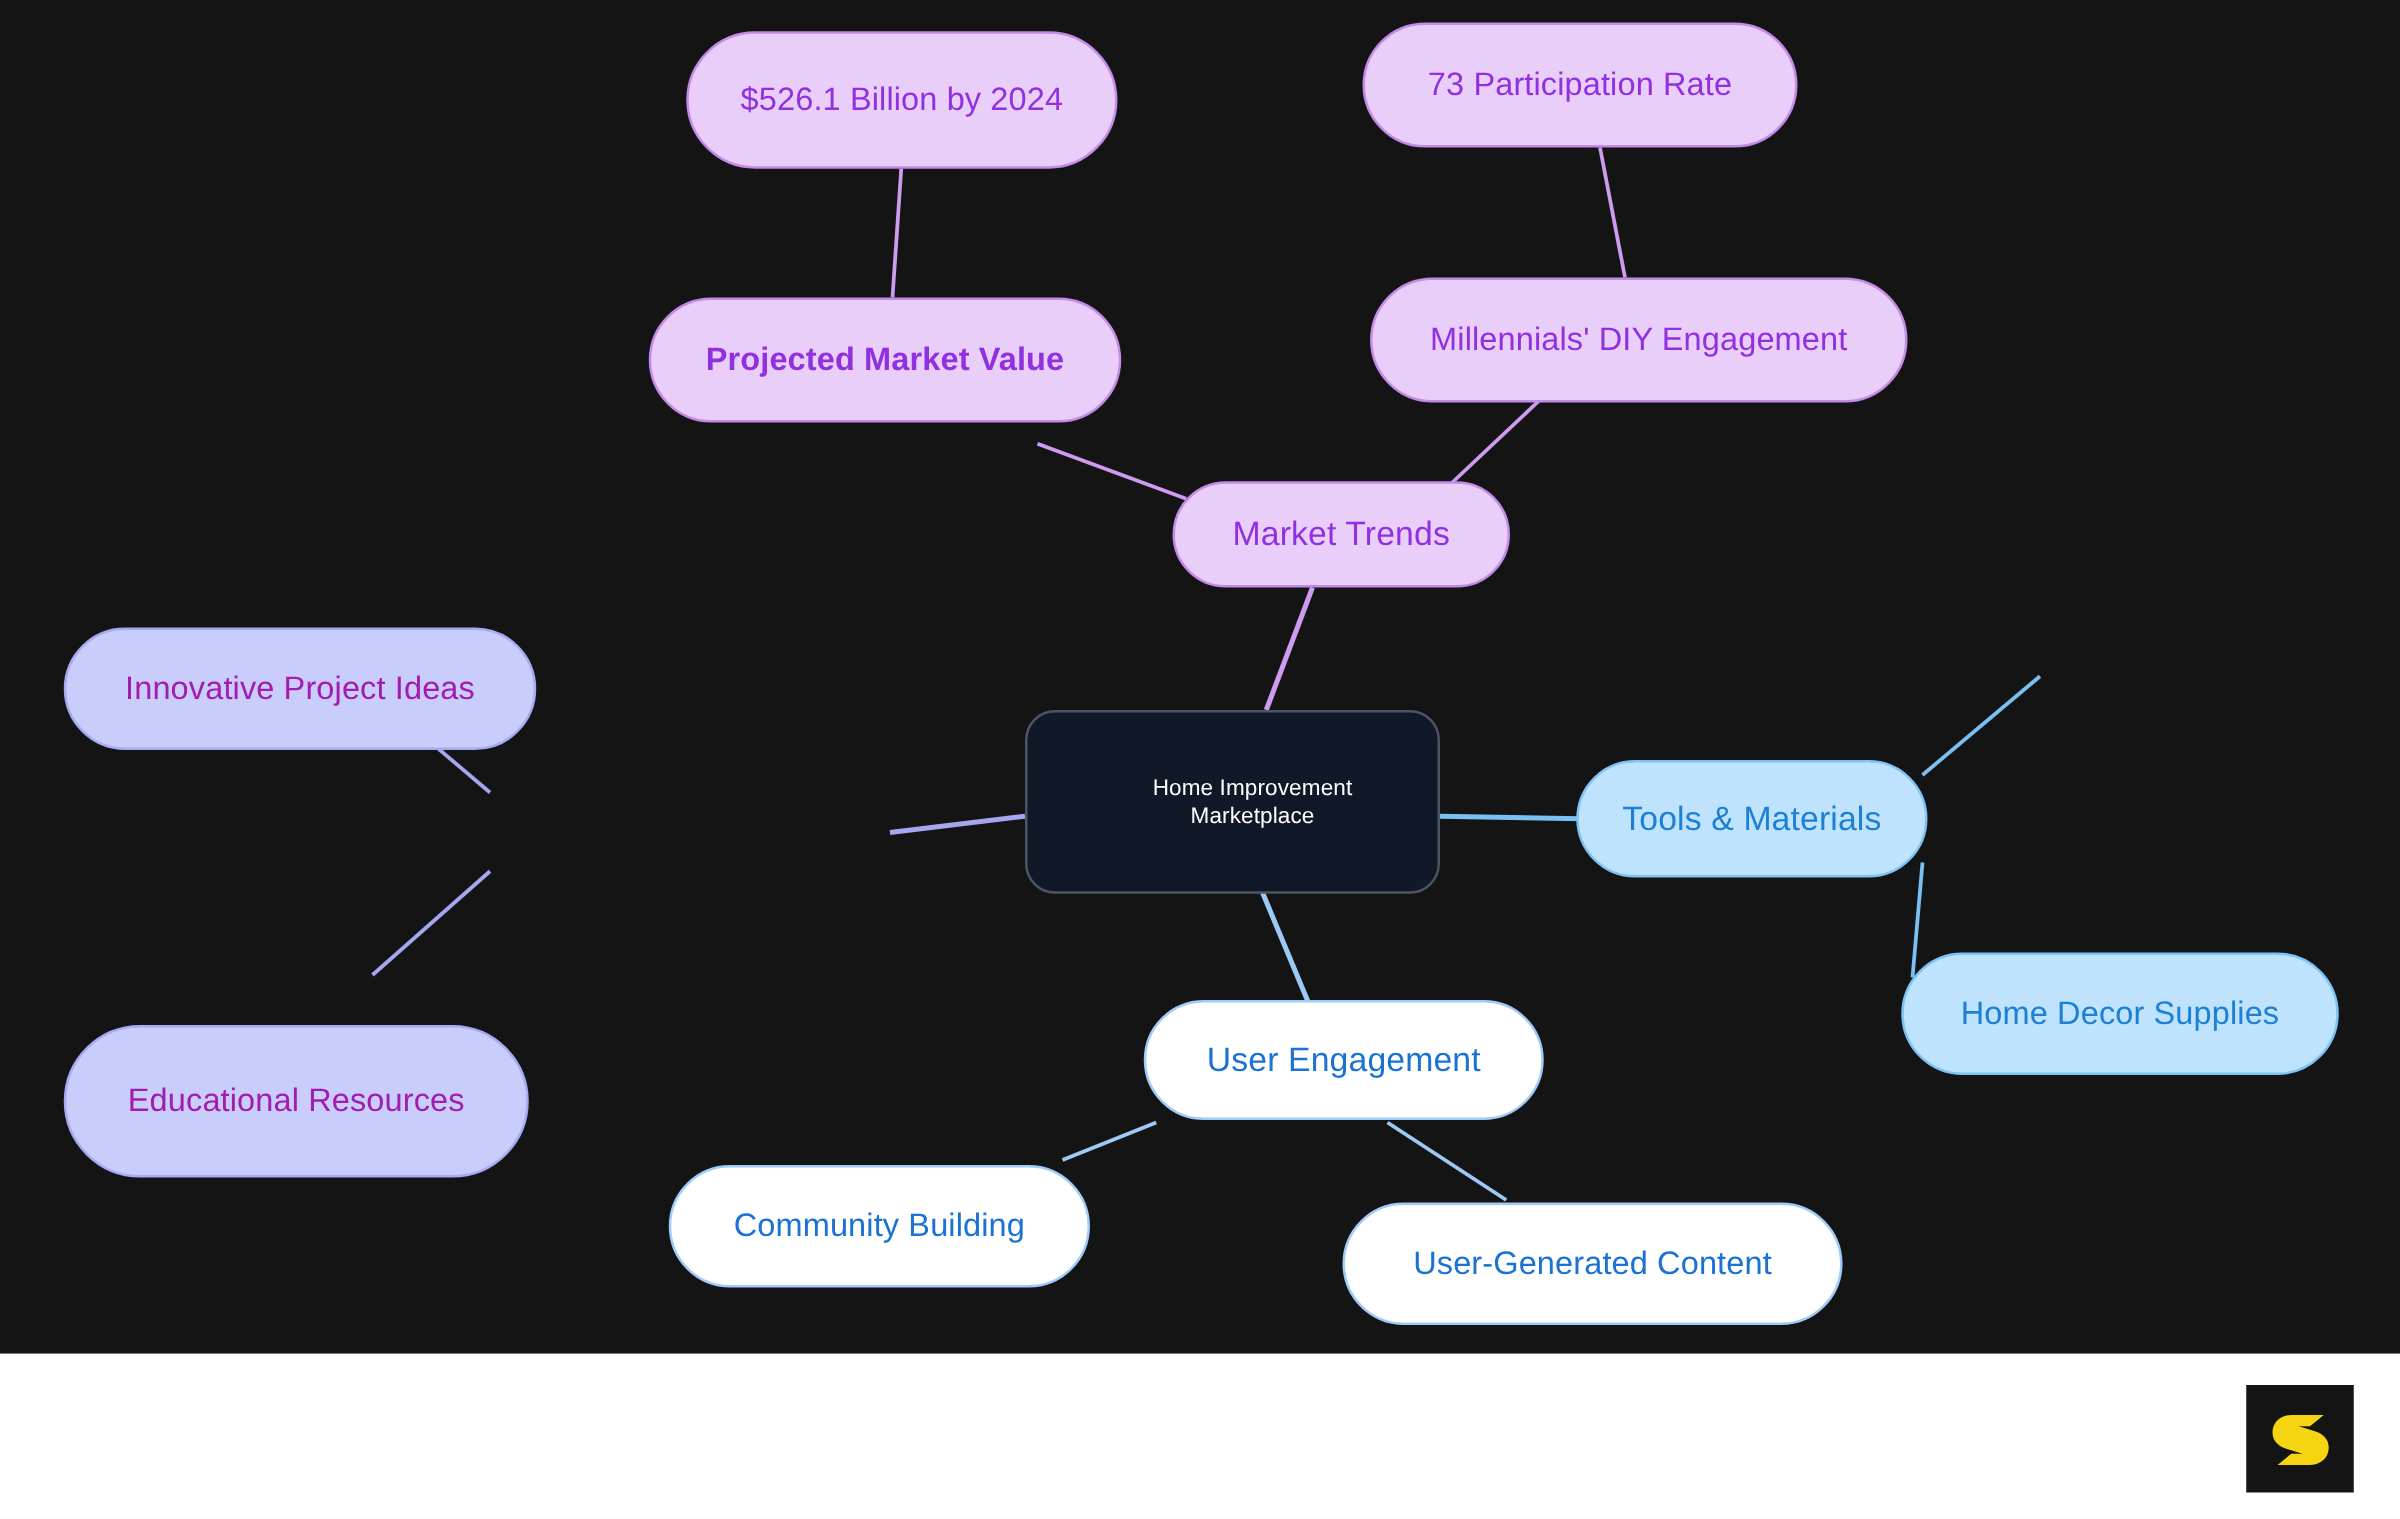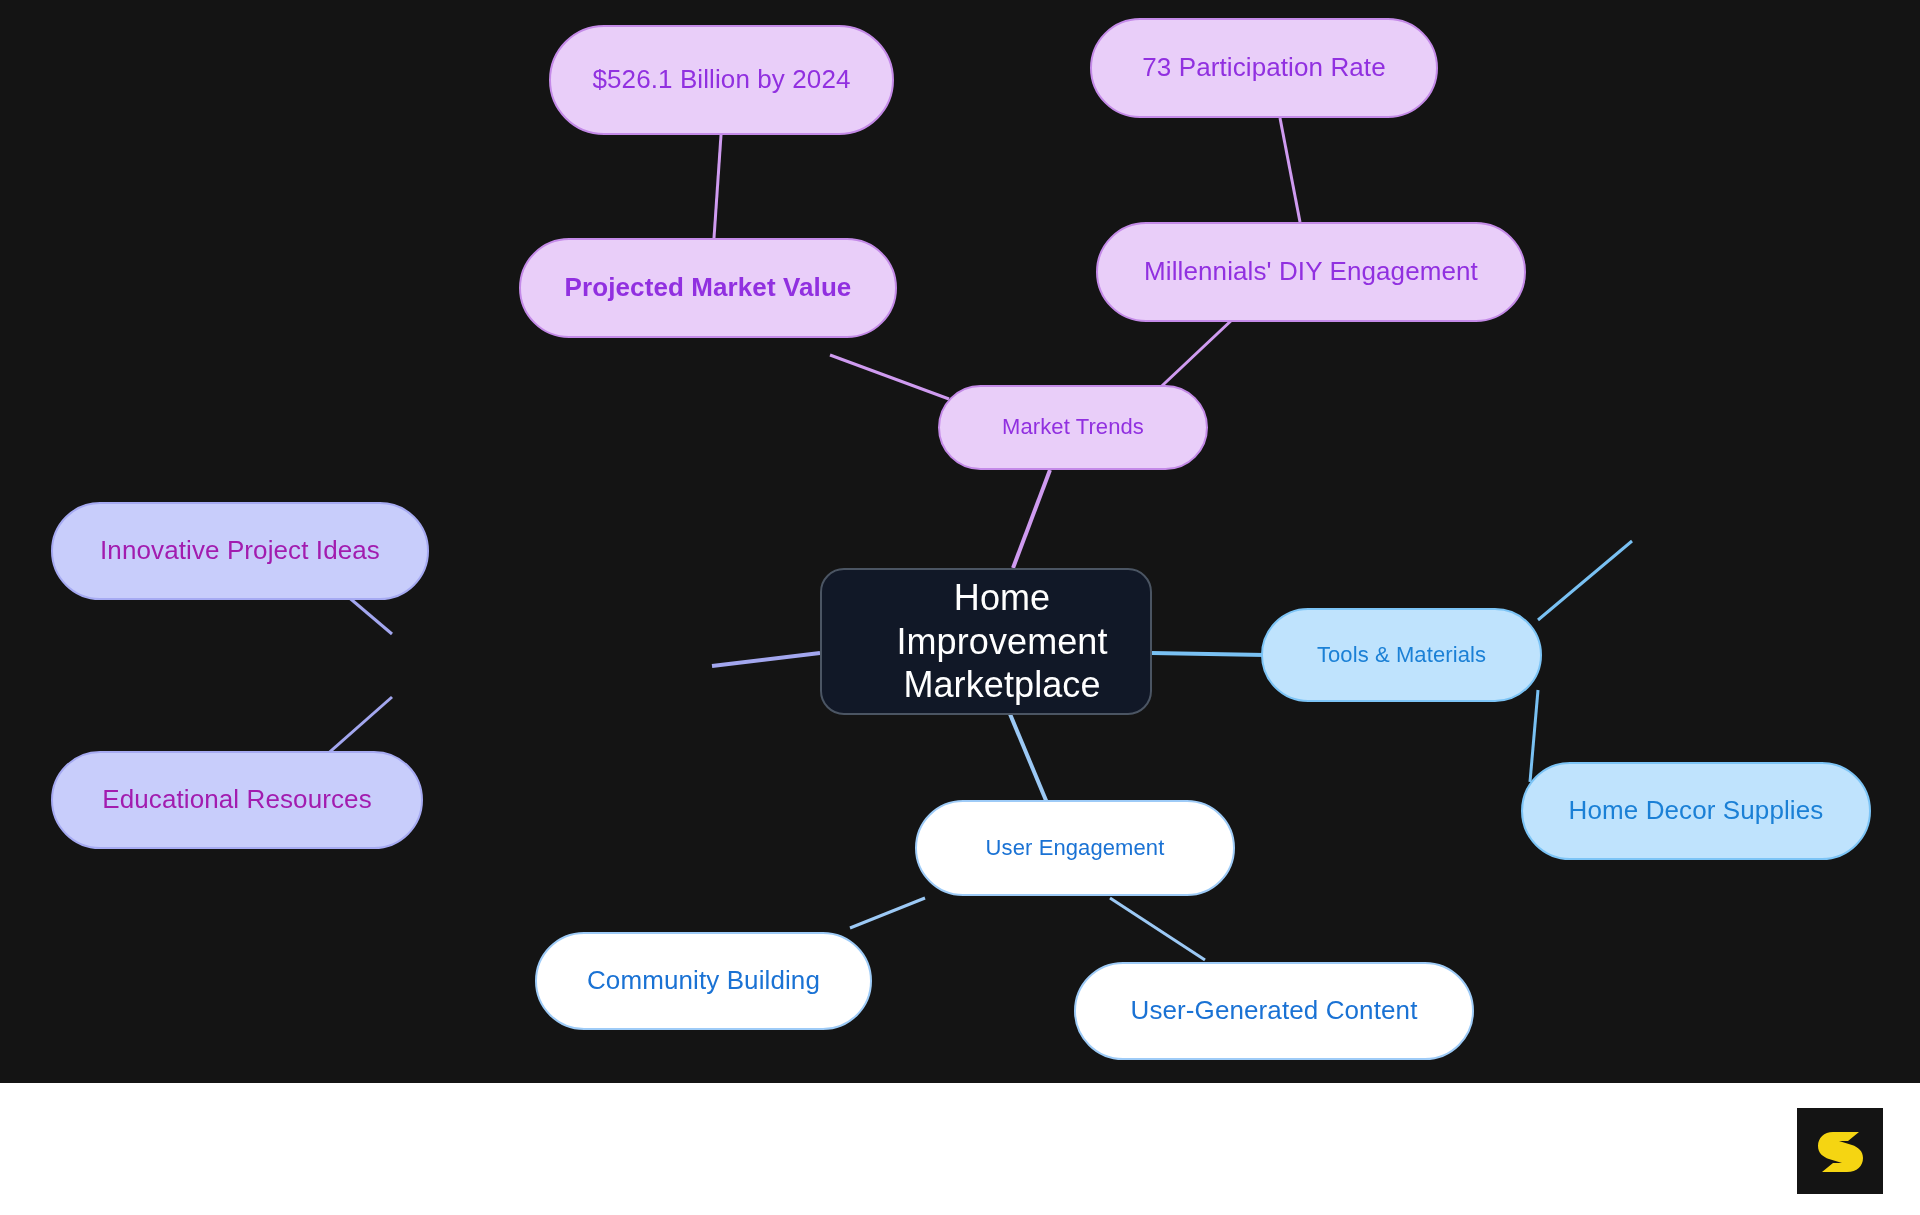--- a/index.html
+++ b/index.html
@@ -41,24 +41,24 @@
     border-width: 2px;
     line-height: 1.22;
     white-space: pre-line;
     letter-spacing: 0.1px;
   }
   .node.root {
     border-radius: 24px;
     background: #111827;
     border-color: #4b5563;
     color: #ffffff;
-    font-size: 36px;
+    font-size: 18px;
     padding-left: 32px;
   }
-  .node.lvl1 { font-size: 22px; }
+  .node.lvl1 { font-size: 27px; }
   .node.lvl2 { font-size: 26px; }
 
   .pink  { background: #e9cef9; border-color: #c48ae8; color: #9130e0; }
   .indigo{ background: #c8cdfb; border-color: #a6aaf2; color: #a21caf; margin-top: 26px; }
   .sky   { background: #bfe3fd; border-color: #7cc4f6; color: #1b80d6; }
   .azure { background: #ffffff; border-color: #9ecbf7; color: #1a72d4; }
 
   #footer {
     position: absolute;
     left: 0; top: 1083px;
@@ -131,21 +131,21 @@
 
     <div class="node lvl1 pink" style="left:938px; top:385px; width:270px; height:85px;">
       <span>Market Trends</span>
     </div>
 
     <div class="node lvl2 indigo" style="left:51px; top:476px; width:378px; height:98px;">
       <span>Innovative Project Ideas</span>
     </div>
 
 
-    <div class="node lvl2 indigo" style="left:51px; top:725px; width:372px; height:98px;text-align:right;">
+    <div class="node lvl2 indigo" style="left:51px; top:794px; width:372px; height:122px;text-align:right;">
       <span>Educational Resources</span>
     </div>
 
     <div class="node root" style="left:820px; top:568px; width:332px; height:147px;">
       <span>Home Improvement
 Marketplace</span>
     </div>
 
 
     <div class="node lvl1 sky" style="left:1261px; top:608px; width:281px; height:94px;">

